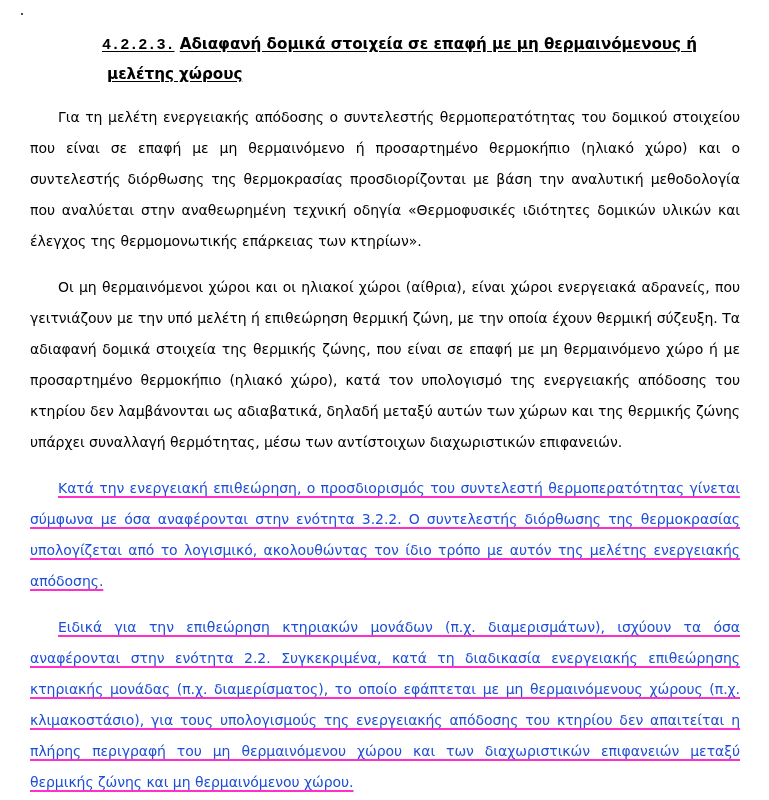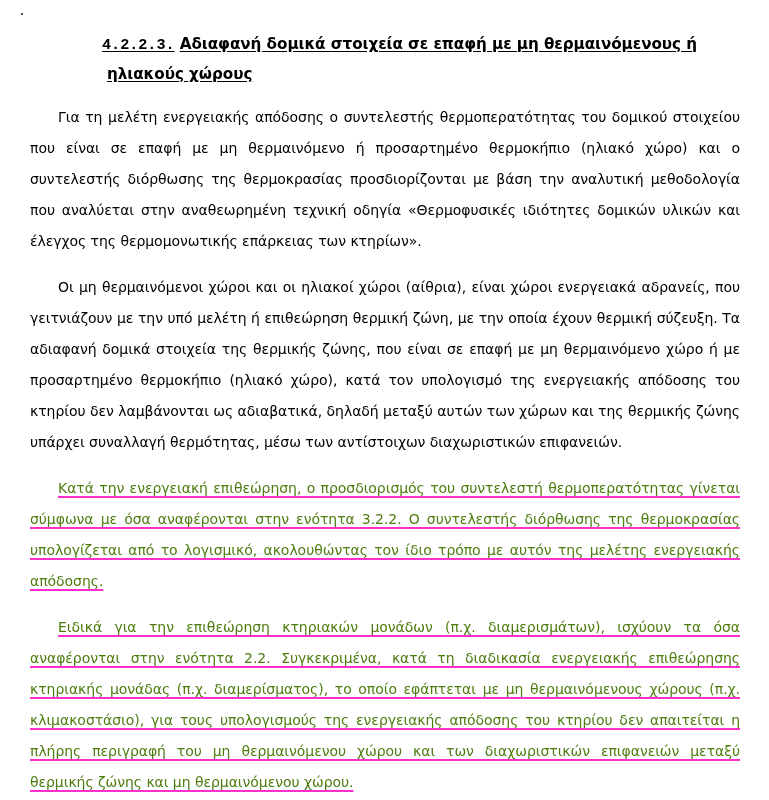--- a/index.html
+++ b/index.html
@@ -72,33 +72,33 @@
   .para.p3 { margin-top: 15px; }
   .para.p4 { margin-top: 15px; }
 
   
   .mu {
     text-decoration: underline;
     text-decoration-color: #ff2ecc;
     -webkit-text-decoration-color: #ff2ecc;
     text-decoration-thickness: 1.6px;
     text-underline-offset: 3px;
-    color: #4d7c0f;
+    color: #1d4ed8;
   }
 </style>
 </head>
 <body>
 
 <div class="page">
 
   <div class="speck"></div>
 
   <h3 class="heading">
     <span class="num">4.2.2.3.</span>
-    <span class="title">Αδιαφανή δομικά στοιχεία σε επαφή με μη θερμαινόμενους ή ηλιακούς χώρους</span>
+    <span class="title">Αδιαφανή δομικά στοιχεία σε επαφή με μη θερμαινόμενους ή μελέτης χώρους</span>
   </h3>
 
   <p class="para p1">Για τη μελέτη ενεργειακής απόδοσης ο συντελεστής θερμοπερατότητας του δομικού στοιχείου που είναι σε επαφή με μη θερμαινόμενο ή προσαρτημένο θερμοκήπιο (ηλιακό χώρο) και ο συντελεστής διόρθωσης της θερμοκρασίας προσδιορίζονται με βάση την αναλυτική μεθοδολογία που αναλύεται στην αναθεωρημένη τεχνική οδηγία «Θερμοφυσικές ιδιότητες δομικών υλικών και έλεγχος της θερμομονωτικής επάρκειας των κτηρίων».</p>
 
   <p class="para p2">Οι μη θερμαινόμενοι χώροι και οι ηλιακοί χώροι (αίθρια), είναι χώροι ενεργειακά αδρανείς, που γειτνιάζουν με την υπό μελέτη ή επιθεώρηση θερμική ζώνη, με την οποία έχουν θερμική σύζευξη. Τα αδιαφανή δομικά στοιχεία της θερμικής ζώνης, που είναι σε επαφή με μη θερμαινόμενο χώρο ή με προσαρτημένο θερμοκήπιο (ηλιακό χώρο), κατά τον υπολογισμό της ενεργειακής απόδοσης του κτηρίου δεν λαμβάνονται ως αδιαβατικά, δηλαδή μεταξύ αυτών των χώρων και της θερμικής ζώνης υπάρχει συναλλαγή θερμότητας, μέσω των αντίστοιχων διαχωριστικών επιφανειών.</p>
 
   <p class="para p3">
     <span class="mu">Κατά την ενεργειακή επιθεώρηση, ο προσδιορισμός του συντελεστή θερμοπερατότητας γίνεται σύμφωνα με όσα αναφέρονται στην ενότητα 3.2.2. Ο συντελεστής διόρθωσης της θερμοκρασίας υπολογίζεται από το λογισμικό, ακολουθώντας τον ίδιο τρόπο με αυτόν της μελέτης ενεργειακής απόδοσης.</span>
   </p>
 

